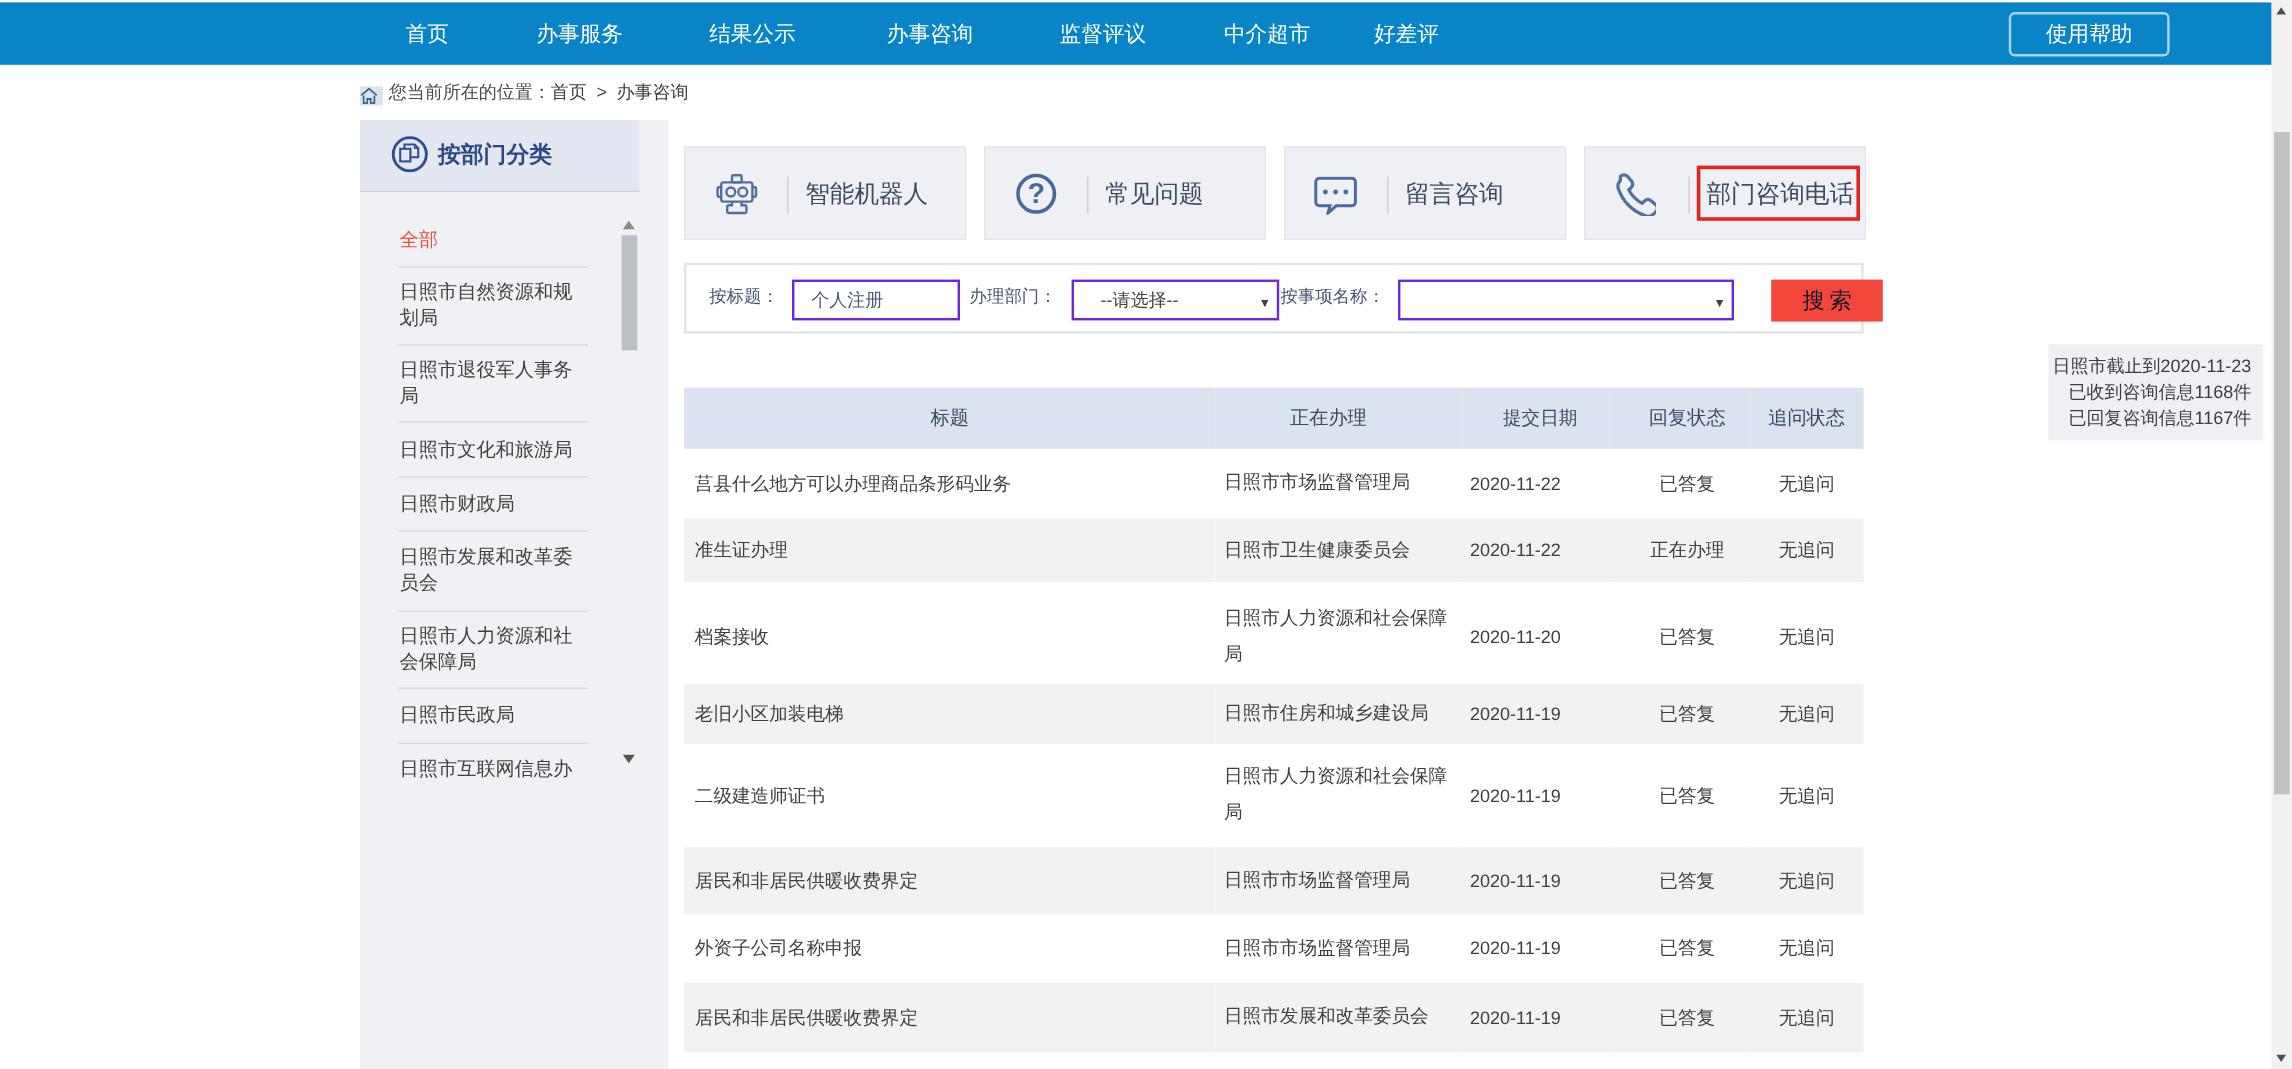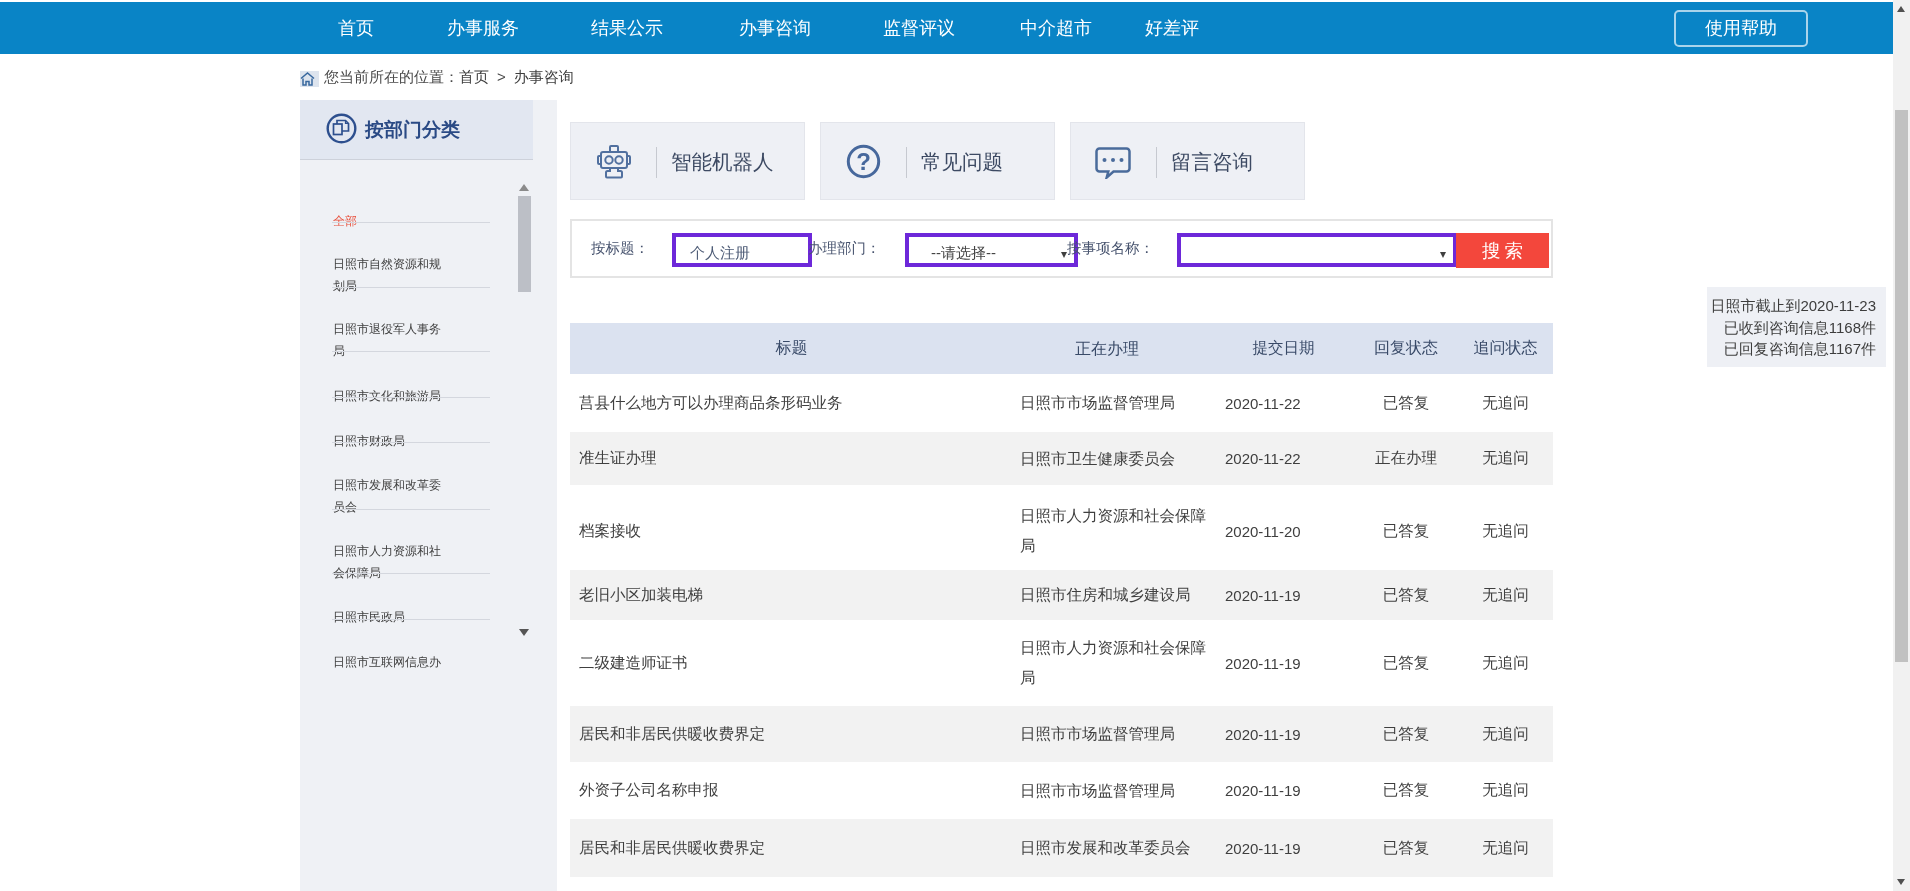--- a/index.html
+++ b/index.html
@@ -21,45 +21,45 @@
   color:#4a4a4a; white-space:nowrap; }
 .crumb svg { vertical-align:-3px; margin-right:6px; }
 
 
 .side { position:absolute; left:300px; top:100px; width:257px; height:791px; background:#eff1f5; }
 .shead { position:absolute; left:0; top:0; width:233px; height:60px; background:#e2e7f1;
   border-bottom:1px solid #cdd1da; }
 .shead svg { position:absolute; }
 .shead .t { position:absolute; left:65px; top:0; line-height:60px; font-size:19px;
   color:#2a4a85; font-weight:bold; }
-.sitem { position:absolute; left:333px; width:170px; white-space:nowrap; font-size:12px; color:#404040;
-  line-height:22px;margin-top:20px; }
+.sitem { position:absolute; left:333px; width:170px; white-space:nowrap; font-size:16px; color:#404040;
+  line-height:22px; }
 .ssep { position:absolute; left:332px; width:158px; height:1px; background:#d4d7de; }
 .sthumb { position:absolute; left:518px; width:13px; background:#bcbfc6; }
 .sarr { position:absolute; width:0; height:0; }
 
 
 .card { position:absolute; top:122px; width:235px; height:78px; background:#eef0f5;
   border:1px solid #e3e5eb; }
 .card .sep { position:absolute; left:85px; top:24px; width:1px; height:31px; background:#c6c9d0; }
 .card .txt { position:absolute; left:100px; top:0; height:78px; line-height:78px;
   font-size:20.5px; color:#3d4a63; white-space:nowrap; }
 .card svg { position:absolute; }
 
 
 .search { position:absolute; left:570px; top:219px; width:983px; height:59px;
   border:2px solid #e4e4e4; background:#fff; }
 .search .lb { position:absolute; top:0; height:55px; line-height:55px; font-size:14.5px; color:#47536e; }
-.inp { position:absolute; top:12px; height:34px; border:4px solid #6d28d9; background:#fff;
-  font-size:15px; color:#4c5a75;margin-left:12px; }
+.inp { position:absolute; top:12px; height:34px; border:2px solid #6d28d9; background:#fff;
+  font-size:15px; color:#4c5a75; }
 .inp .v { position:absolute; left:14px; top:0; line-height:32px; }
 .inp .ar { position:absolute; right:7px; top:15px; width:0; height:0;
   border-left:3.8px solid transparent; border-right:3.8px solid transparent; border-top:6.2px solid #3f3f3f; }
-.btn { position:absolute; left:884px; top:12px; width:93px; height:35px; background:#f3473c;
-  color:#ffffff; font-size:18.5px; text-align:center; line-height:35px; letter-spacing:4px;
+.btn { position:absolute; left:904px; top:12px; width:93px; height:35px; background:#f3473c;
+  color:#0f172a; font-size:18.5px; text-align:center; line-height:35px; letter-spacing:4px;
   padding-left:4px; }
 
 
 .stats { position:absolute; left:1707px; top:287px; width:179px; height:80px; background:#eef0f5;
   font-size:15px; color:#3d3d3d; text-align:right; padding:8px 10px 0 0; line-height:21.5px; }
 
 
 .tbl { position:absolute; left:570px; top:323px; width:983px; border-collapse:collapse;
   table-layout:fixed; font-size:15.5px; color:#3f3f3f; }
 .tbl th { background:#dbe2f0; color:#394a68; font-weight:normal; font-size:16px; }
@@ -159,20 +159,28 @@
   <div class="card" style="left:1070px">
     <svg style="left:24px; top:24px;" width="36" height="32" viewBox="0 0 36 32" fill="none" stroke="#4a6b9b" stroke-width="2.5">
       <path d="M4.5 1.5 h27 a3 3 0 0 1 3 3 v17 a3 3 0 0 1 -3 3 H18.5 l-6.8 6 l1.6 -6 H4.5 a3 3 0 0 1 -3 -3 v-17 a3 3 0 0 1 3 -3 z"></path>
       <circle cx="9.5" cy="13" r="2" fill="#4a6b9b" stroke="none"></circle>
       <circle cx="18" cy="13" r="2" fill="#4a6b9b" stroke="none"></circle>
       <circle cx="26.5" cy="13" r="2" fill="#4a6b9b" stroke="none"></circle>
     </svg>
     <div class="sep"></div>
     <div class="txt">留言咨询</div>
   </div>
+  <div class="card" style="left:1320px">
+    <svg style="left:22px; top:20px;" width="37" height="37" viewBox="0 0 33 33">
+      <path d="M6.5 3.5 c1.5 -1.5 4 -1.5 5.3 0 l3 3.6 c1.2 1.5 1 3.5 -0.4 4.9 l-1.6 1.6 c1 2.2 2.6 4.2 4.4 6 1.8 1.8 3.2 2.8 5.6 4 l1.6 -1.6 c1.4 -1.4 3.4 -1.6 4.9 -0.4 l3.6 3 c1.5 1.3 1.5 3.8 0 5.3 l-1.6 1.6 c-1.6 1.6 -4 2.2 -6.2 1.4 -4.6 -1.6 -8.8 -4.2 -12.3 -7.7 C9.3 21.7 6.7 17.5 5.1 12.9 4.3 10.7 4.9 8.3 6.5 6.7 z" fill="none" stroke="#51709f" stroke-width="2.4"></path>
+    </svg>
+    <div class="sep" style="left:86px"></div>
+    <div style="position:absolute; left:93px; top:15px; width:136px; height:46px; border:3px solid #e42320;"></div>
+    <div class="txt" style="left:101px; font-size:20.5px;">部门咨询电话</div>
+  </div>
 
   <div class="search">
     <span class="lb" style="left:19px">按标题：</span>
     <div class="inp" style="left:88px; width:140px;">
         <span class="v">个人注册</span>
       </div>
     <span class="lb" style="left:236px">办理部门：</span>
     <div class="inp" style="left:321px; width:173px;">
         <span class="v" style="left:22px; color:#444;">--请选择--</span>
         <span class="ar"></span>

